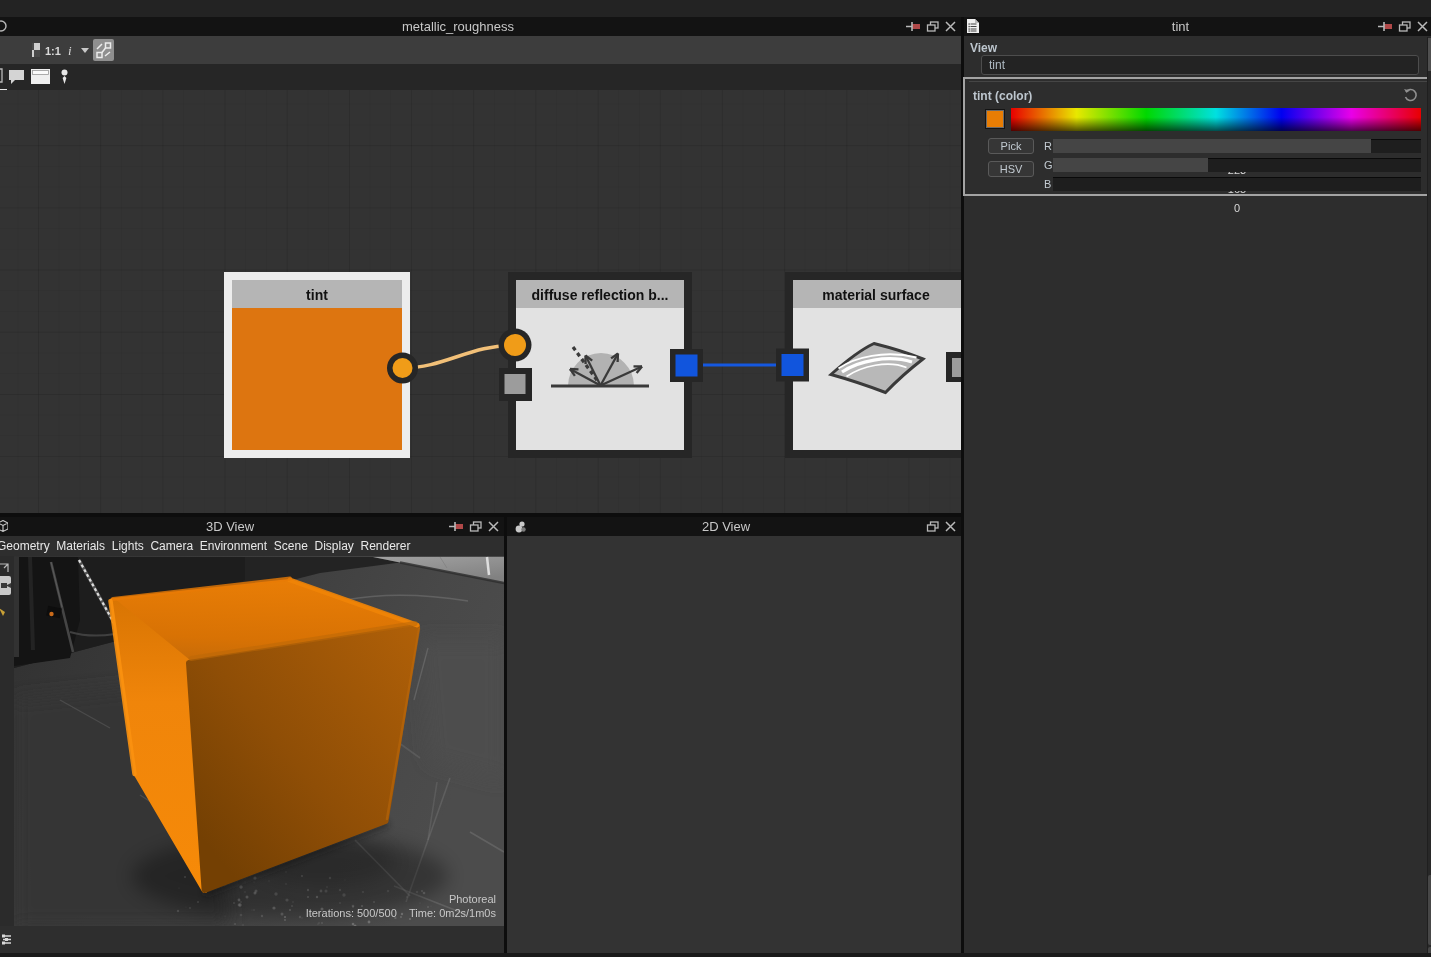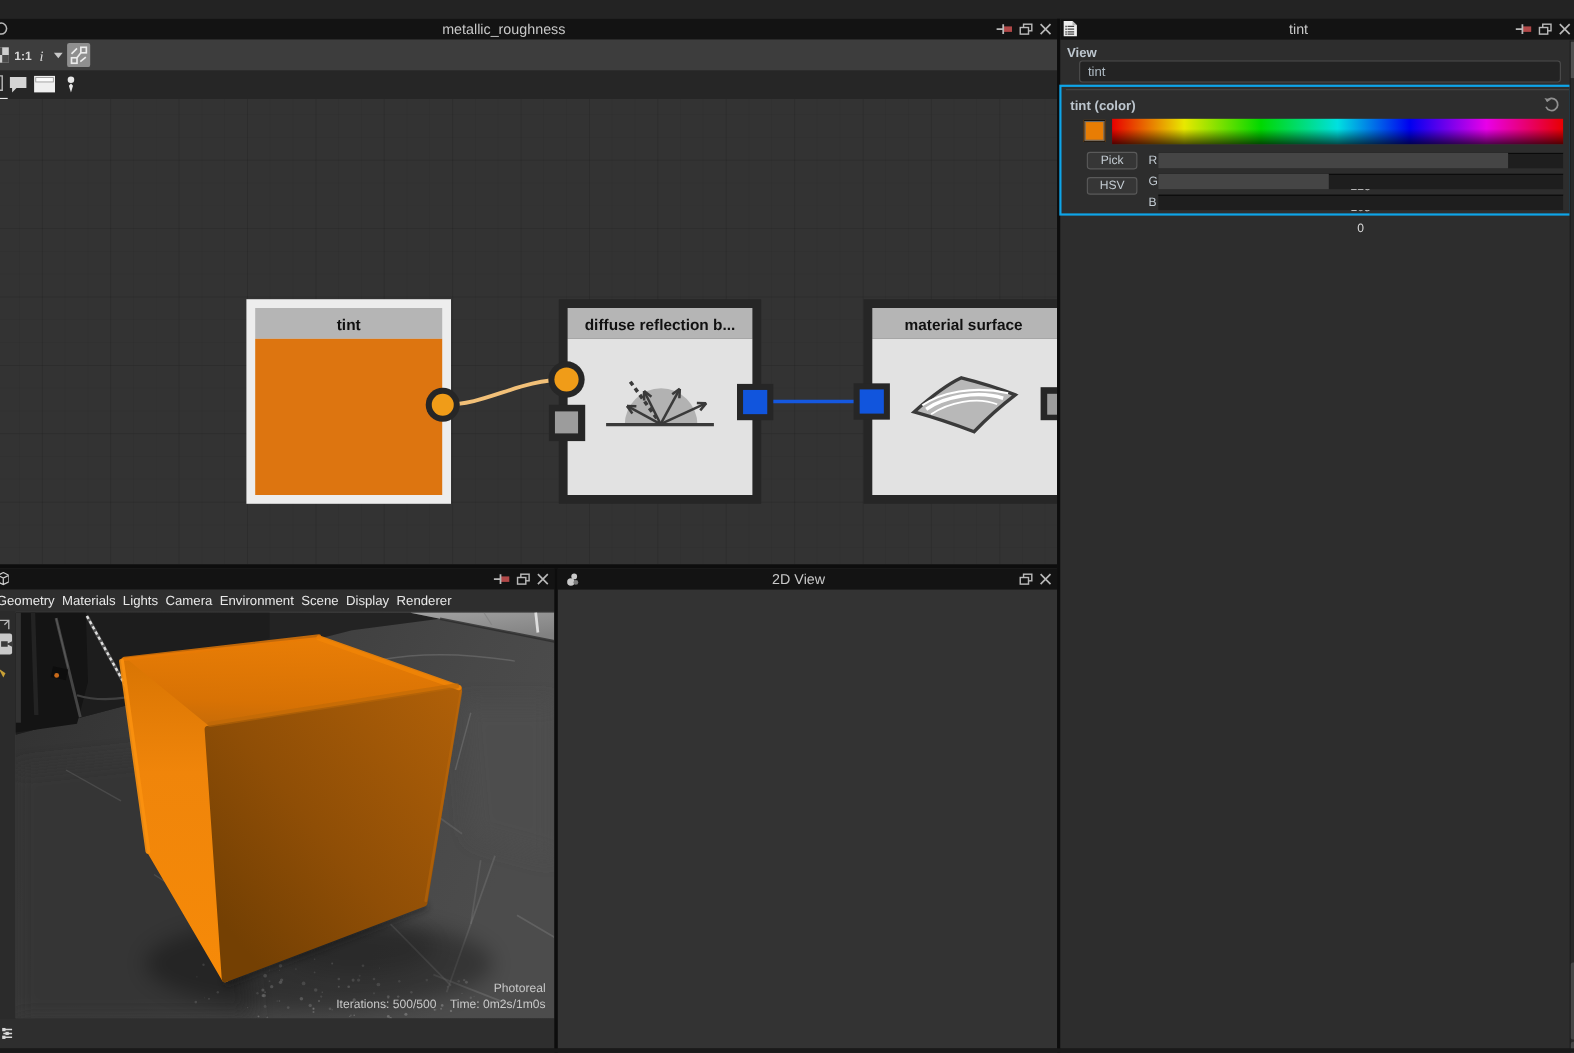--- a/index.html
+++ b/index.html
@@ -5,21 +5,21 @@
 * { margin:0; padding:0; box-sizing:border-box; }
 html,body { width:1431px; height:957px; overflow:hidden; background:#232323;
   font-family:"Liberation Sans", sans-serif; }
 .abs { position:absolute; }
 .titlebar { position:absolute; background:#131313; color:#c8c8c8; font-size:13px; }
 .ticons { position:absolute; top:3px; display:flex; }
 .ticons svg { display:block; }
 
 #graphPanel { left:0; top:17px; width:961px; height:500px; background:#323232; }
 #graphTitle { left:0; top:0; width:961px; height:19px; }
-#tb1 { left:0; top:19px; width:961px; height:28px; background:#3d3d3d; }
+#tb1 { left:0; top:19px; width:961px; height:28px; background:#3d3d3d;padding-left:32px; }
 #tb2 { left:0; top:47px; width:961px; height:26px; background:#262626; }
 #graph { left:0; top:73px; width:961px; height:423px; overflow:hidden;
   background-color:#333333;
   background-image:
     linear-gradient(to right, rgba(0,0,0,0.08) 1px, transparent 1px),
     linear-gradient(to bottom, rgba(0,0,0,0.08) 1px, transparent 1px),
     linear-gradient(to right, rgba(0,0,0,0.04) 1px, transparent 1px),
     linear-gradient(to bottom, rgba(0,0,0,0.04) 1px, transparent 1px);
   background-size:62.2px 62.2px, 62.2px 62.2px, 20.73px 20.73px, 20.73px 20.73px;
   background-position:38px -7px, 38px -7px, 38px -7px, 38px -7px;
@@ -41,21 +41,21 @@
 #sepv2 { left:961px; top:17px; width:3px; height:940px; background:#0d0d0d; }
 #bottomstrip { left:0; top:953px; width:1431px; height:4px; background:#1a1a1a; }
 
 #panelRight { left:964px; top:17px; width:467px; height:936px; background:#2d2d2d; }
 #rpTitle { left:0; top:0; width:467px; height:19px; }
 .rlabel { position:absolute; color:#bdc6ce; font-weight:bold; font-size:12px; }
 #nameInput { position:absolute; left:17px; top:38px; width:438px; height:20px;
   background:#232323; border:1px solid #4d4d4d; border-radius:3px;
   color:#aeb9c2; font-size:12px; line-height:18px; padding-left:7px; }
 #redBox { position:absolute; left:-1px; top:60px; width:466px; height:119px;
-  border:2px solid #0ea5e9; }
+  border:2px solid #a3a3a3; }
 #grpLine { position:absolute; left:4px; top:2px; width:458px; height:1px; background:#454545; }
 #swatch { position:absolute; left:20px; top:30px; width:20px; height:20px;
   background:#e87d04; border:1px solid #141414; outline:1px solid #6a6a6a; outline-offset:-2px;}
 #hueBar { position:absolute; left:46px; top:29px; width:410px; height:23px;
   background:
    linear-gradient(to bottom, rgba(0,0,0,0) 40%, rgba(0,0,0,0.65) 100%),
    linear-gradient(to right, #e80000 0%, #e8e800 16%, #00d800 33%, #00e0e0 50%, #0000f0 66%, #e800e8 83%, #e80000 100%);
 }
 .btn { position:absolute; left:23px; width:46px; height:16px; background:#363636;
   border:1px solid #5a5a5a; border-radius:3px; color:#c3cbd2; font-size:11px;
@@ -191,20 +191,21 @@
   <div class="abs" id="graphBottom"></div>
 </div>
 
 <div class="abs" id="panel3d">
   <div class="titlebar" style="left:0;top:0;width:504px;height:19px;">
     <div style="position:absolute;left:0;top:3px;">
       <svg width="8" height="13" viewBox="0 0 8 13">
           <path d="M-2 3 L3 0.5 L8 3 L8 9 L3 11.5 L-2 9 Z M-2 3 L3 5.5 L8 3 M3 5.5 L3 11.5" fill="none" stroke="#cfcfcf" stroke-width="1.1"></path>
         </svg>
     </div>
+    <div style="position:absolute;left:0;width:460px;text-align:center;top:2px;">3D View</div>
     <div class="ticons" style="right:4px;">
       <svg width="17" height="13" viewBox="0 0 17 13" style="margin-right:4px;">
           <rect x="7" y="4" width="8" height="5" fill="#b04848"></rect>
           <path d="M7 2 L7 11 M1 6.5 L7 6.5" stroke="#b9b9b9" stroke-width="1.6" fill="none"></path>
         </svg>
       <svg width="14" height="13" viewBox="0 0 14 13" style="margin-right:4px;">
           <rect x="4.5" y="2" width="7.5" height="6" fill="none" stroke="#b9b9b9" stroke-width="1.3"></rect>
           <rect x="1.5" y="5" width="7.5" height="6" fill="#131313" stroke="#b9b9b9" stroke-width="1.3"></rect>
         </svg>
       <svg width="13" height="13" viewBox="0 0 13 13">

